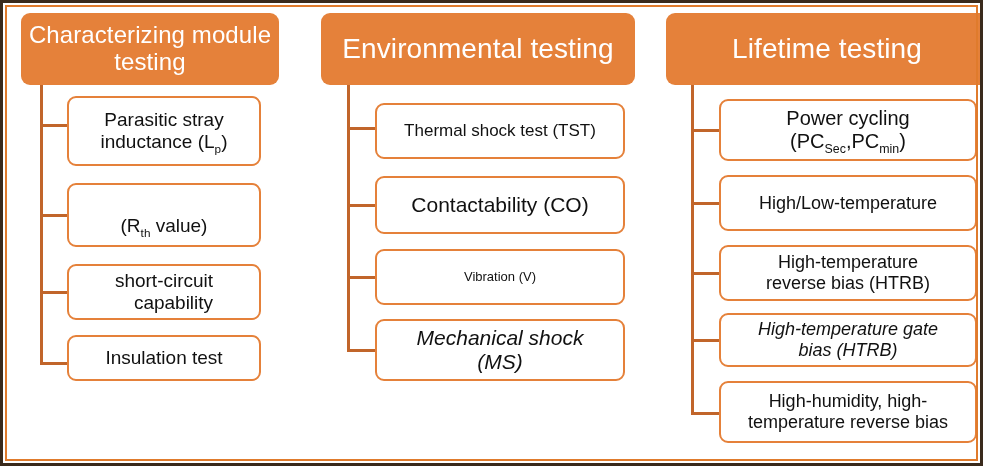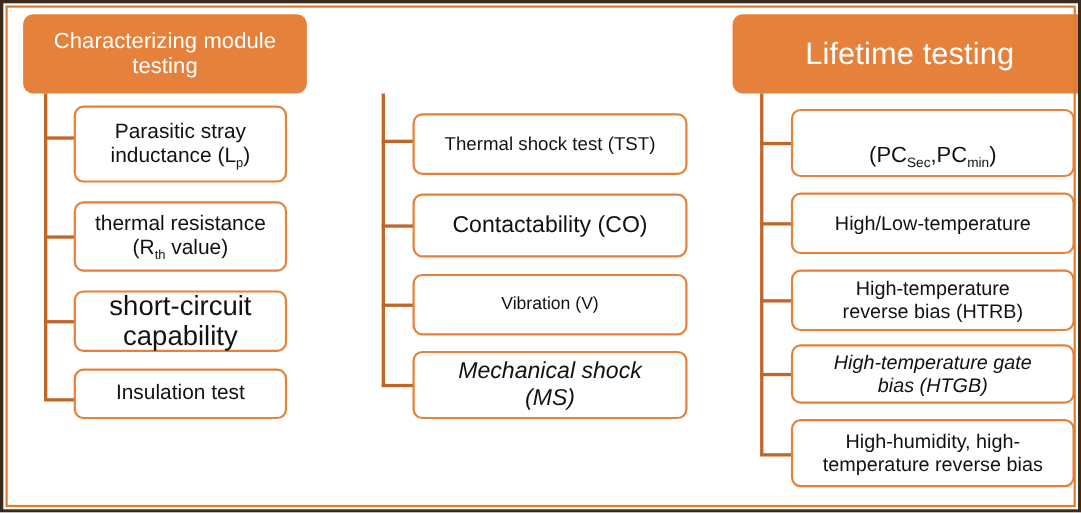--- a/index.html
+++ b/index.html
@@ -52,21 +52,21 @@
     display: flex;
     align-items: center;
     justify-content: center;
     text-align: center;
     line-height: 1.12;
     font-weight: 400;
     letter-spacing: 0.1px;
   }
   #col-0 .header-box {
     left: 18px;  top: 10px;  width: 258px; height: 72px;
-    font-size: 20px;
+    font-size: 24px;
   }
   #col-1 .header-box {
     left: 8px;   top: 10px;  width: 314px; height: 72px;
     font-size: 28px;
   }
   #col-2 .header-box {
     left: 8px;   top: 10px;  width: 322px; height: 72px;
     font-size: 28px;
   }
 
@@ -98,30 +98,30 @@
   .branch {
     position: absolute;
     height: 3px;
     background: #c1652a;
   }
 
   
   #col-0 .node { left: 64px; width: 194px; }
   #c0n0 { top: 93px;  height: 70px; font-size: 19px; }
   #c0n1 { top: 180px; height: 64px; font-size: 19px; }
-  #c0n2 { top: 261px; height: 56px; font-size: 25px; }
+  #c0n2 { top: 261px; height: 56px; font-size: 19px; text-align: right; }
   #c0n3 { top: 332px; height: 46px; font-size: 19px; }
   #col-0 .trunk   { left: 37px; top: 82px; height: 278px; }
   #col-0 .branch  { left: 37px; width: 29px; }
 
   
   #col-1 .node { left: 62px; width: 250px; }
   #c1n0 { top: 100px;  height: 56px; font-size: 17px; }
   #c1n1 { top: 173px; height: 58px; font-size: 21px; }
-  #c1n2 { top: 246px; height: 56px; font-size: 16px; }
+  #c1n2 { top: 246px; height: 56px; font-size: 13px; }
   #c1n3 { top: 316px; height: 62px; font-size: 21px; font-style: italic; }
   #col-1 .trunk   { left: 34px; top: 82px; height: 266px; }
   #col-1 .branch  { left: 34px; width: 29px; }
 
   
   #col-2 .node { left: 61px; width: 258px; }
   #c2n0 { top: 96px;  height: 62px; font-size: 20px; }
   #c2n1 { top: 172px; height: 56px; font-size: 18px; }
   #c2n2 { top: 242px; height: 56px; font-size: 18px; }
   #c2n3 { top: 310px; height: 54px; font-size: 18px; font-style: italic; }
@@ -144,33 +144,36 @@
       <div class="branch" style="top:121px"></div>
       <div class="branch" style="top:211px"></div>
       <div class="branch" style="top:288px"></div>
       <div class="branch" style="top:359px"></div>
 
       <div class="node" id="c0n0">
         <span class="label"><span>Parasitic stray</span><br><span>inductance (L</span><sub>p</sub><span>)</span></span>
       </div>
 
       <div class="node" id="c0n1">
-        <span class="label"><span>thermal resistance</span><br><span>(R</span><sub>th</sub><span> value)</span></span>
+        <span class="label"><br><span>(R</span><sub>th</sub><span> value)</span></span>
       </div>
 
       <div class="node" id="c0n2">
         <span class="label"><span>short-circuit</span><br><span>capability</span></span>
       </div>
 
       <div class="node" id="c0n3">
         <span class="label"><span>Insulation test</span></span>
       </div>
     </div>
 
     <div class="col" id="col-1">
+      <div class="header-box">
+        <span>Environmental testing</span>
+      </div>
 
       <div class="trunk"></div>
       <div class="branch" style="top:124px"></div>
       <div class="branch" style="top:201px"></div>
       <div class="branch" style="top:273px"></div>
       <div class="branch" style="top:346px"></div>
 
       <div class="node" id="c1n0">
         <span class="label"><span>Thermal shock test (TST)</span></span>
       </div>
@@ -194,33 +197,33 @@
       </div>
 
       <div class="trunk"></div>
       <div class="branch" style="top:126px"></div>
       <div class="branch" style="top:199px"></div>
       <div class="branch" style="top:269px"></div>
       <div class="branch" style="top:336px"></div>
       <div class="branch" style="top:409px"></div>
 
       <div class="node" id="c2n0">
-        <span class="label"><br><span>(PC</span><sub>Sec</sub><span>,PC</span><sub>min</sub><span>)</span></span>
+        <span class="label"><span>Power cycling</span><br><span>(PC</span><sub>Sec</sub><span>,PC</span><sub>min</sub><span>)</span></span>
       </div>
 
       <div class="node" id="c2n1">
         <span class="label"><span>High/Low-temperature</span><br></span>
       </div>
 
       <div class="node" id="c2n2">
         <span class="label"><span>High-temperature</span><br><span>reverse bias (HTRB)</span></span>
       </div>
 
       <div class="node" id="c2n3">
-        <span class="label"><span>High-temperature gate</span><br><span>bias (HTGB)</span></span>
+        <span class="label"><span>High-temperature gate</span><br><span>bias (HTRB)</span></span>
       </div>
 
       <div class="node" id="c2n4">
         <span class="label"><span>High-humidity, high-</span><br><span>temperature reverse bias</span></span>
       </div>
     </div>
 
   </div>
 </div>
 

